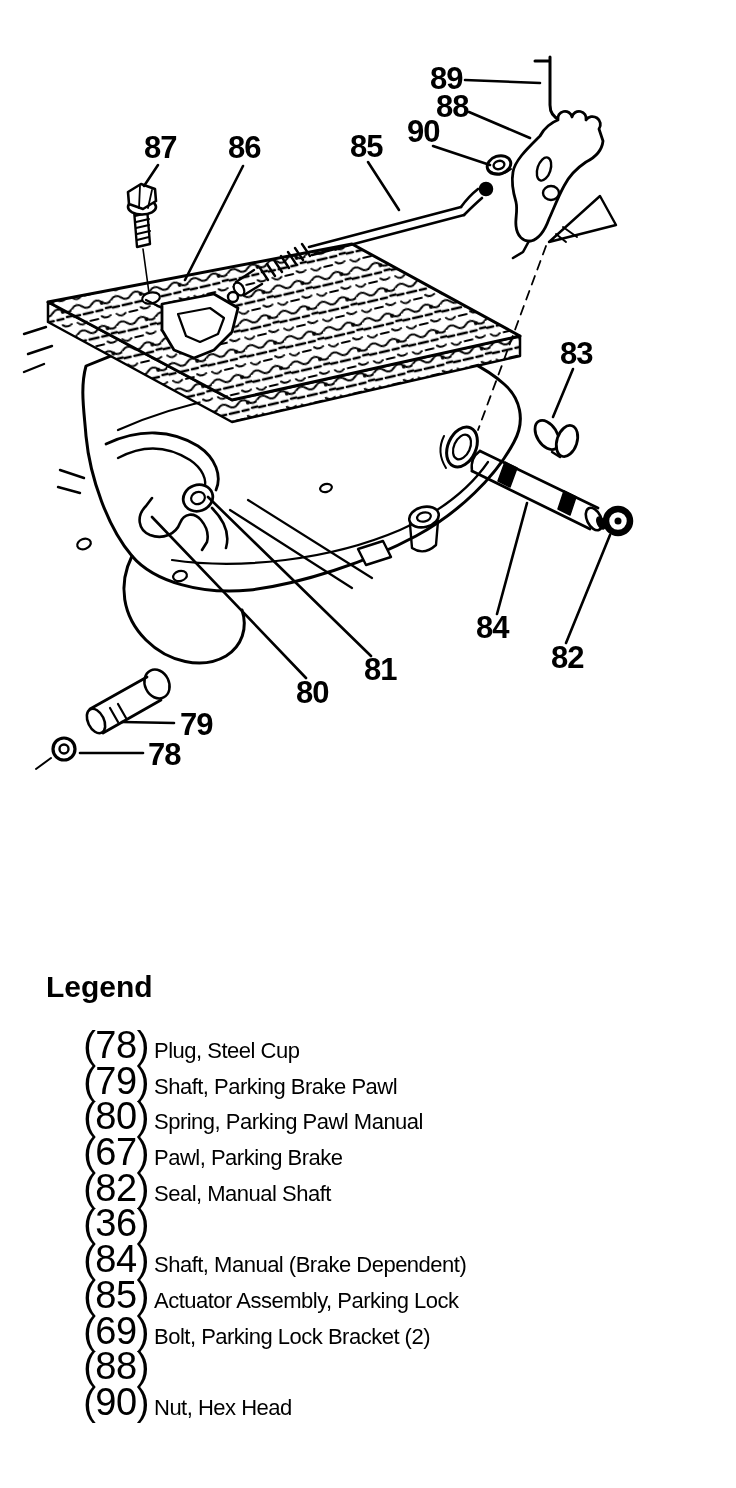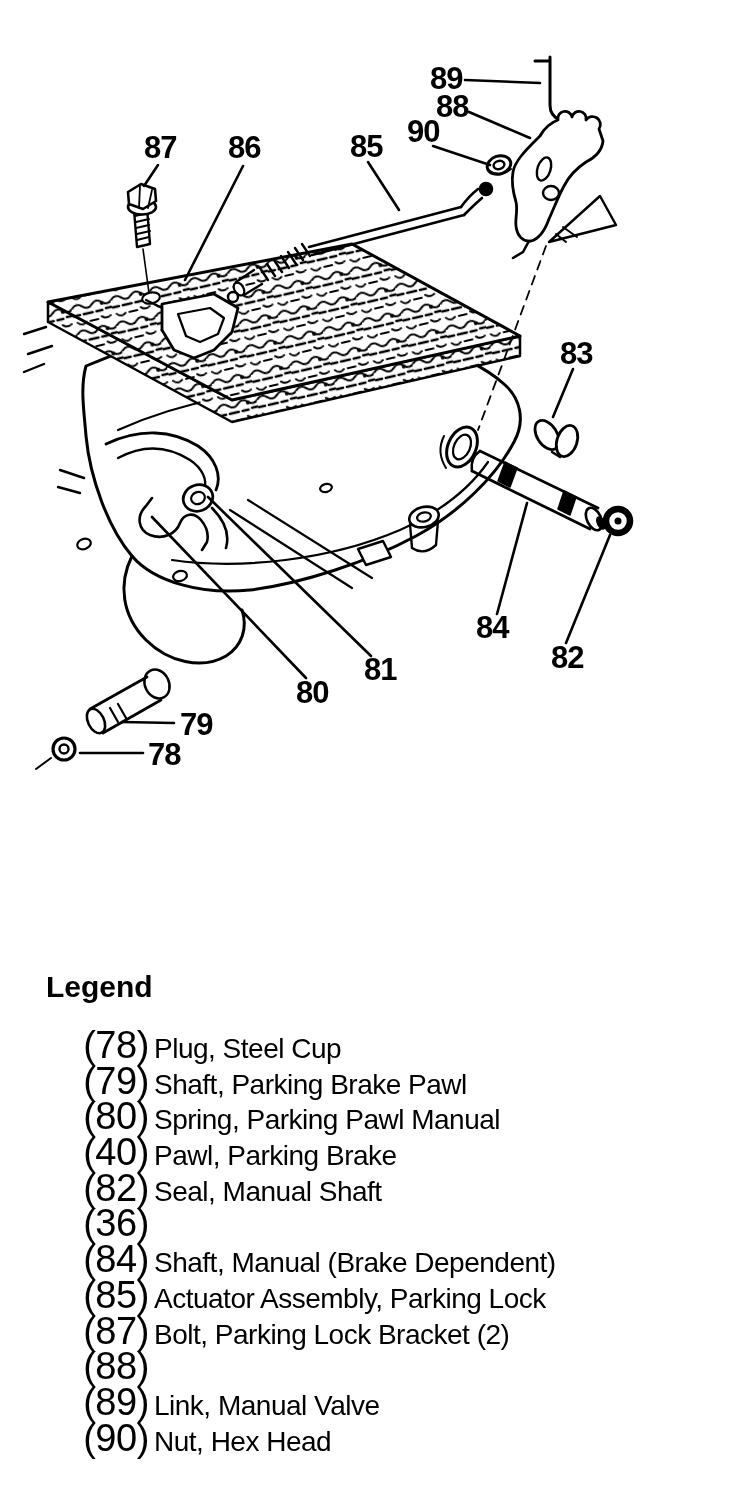--- a/index.html
+++ b/index.html
@@ -12,21 +12,21 @@
     font-family:"Liberation Sans","DejaVu Sans",sans-serif;
     font-size:31px;font-weight:bold;letter-spacing:-1px;fill:#000;
   }
   .legend{position:absolute;left:30px;top:954px;width:680px;}
   .legend h2{
     margin:16px;font-size:30px;font-weight:bold;letter-spacing:0;
   }
   .legend-items{margin:20px 0 0 48px;}
   .legend-row{display:flex;align-items:baseline;height:35.7px;}
   .legend-row .ln{width:76px;font-size:38px;letter-spacing:-0.5px;flex:none;text-align:center;}
-  .legend-row .ll{font-size:28px;letter-spacing:-0.5px;padding-left:0px;white-space:nowrap;}
+  .legend-row .ll{font-size:22px;letter-spacing:-0.5px;padding-left:0px;white-space:nowrap;}
 </style>
 </head>
 <body>
 
 <svg id="diagram" width="736" height="810" viewBox="0 0 736 810" fill="none" stroke="#000" stroke-linecap="round" stroke-linejoin="round">
 
   <defs>
     <pattern id="vb" width="40" height="26" patternUnits="userSpaceOnUse" patternTransform="rotate(-13)">
       <rect width="40" height="26" fill="#fff" stroke="none"></rect>
       <path d="M1,5 Q6,0 11,5 T21,5 T31,5 T41,5" fill="none" stroke="#000" stroke-width="2"></path>
@@ -209,47 +209,43 @@
     </div>
     <div class="legend-row">
       <span class="ln">(79)</span>
       <span class="ll">Shaft, Parking Brake Pawl</span>
     </div>
     <div class="legend-row">
       <span class="ln">(80)</span>
       <span class="ll">Spring, Parking Pawl Manual</span>
     </div>
     <div class="legend-row">
-      <span class="ln">(40)</span>
+      <span class="ln">(67)</span>
       <span class="ll">Pawl, Parking Brake</span>
     </div>
     <div class="legend-row">
       <span class="ln">(82)</span>
       <span class="ll">Seal, Manual Shaft</span>
     </div>
     <div class="legend-row">
       <span class="ln">(36)</span>
     </div>
     <div class="legend-row">
       <span class="ln">(84)</span>
       <span class="ll">Shaft, Manual (Brake Dependent)</span>
     </div>
     <div class="legend-row">
       <span class="ln">(85)</span>
       <span class="ll">Actuator Assembly, Parking Lock</span>
     </div>
     <div class="legend-row">
-      <span class="ln">(87)</span>
+      <span class="ln">(69)</span>
       <span class="ll">Bolt, Parking Lock Bracket (2)</span>
     </div>
     <div class="legend-row">
       <span class="ln">(88)</span>
-    </div>
-    <div class="legend-row">
-      <span class="ln">(89)</span>
-      <span class="ll">Link, Manual Valve</span>
     </div>
     <div class="legend-row">
       <span class="ln">(90)</span>
       <span class="ll">Nut, Hex Head</span>
     </div>
   </div>
 </div>
 
 </body></html>

